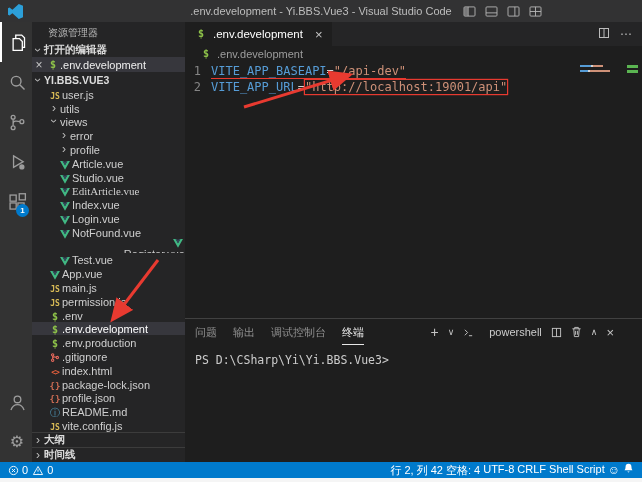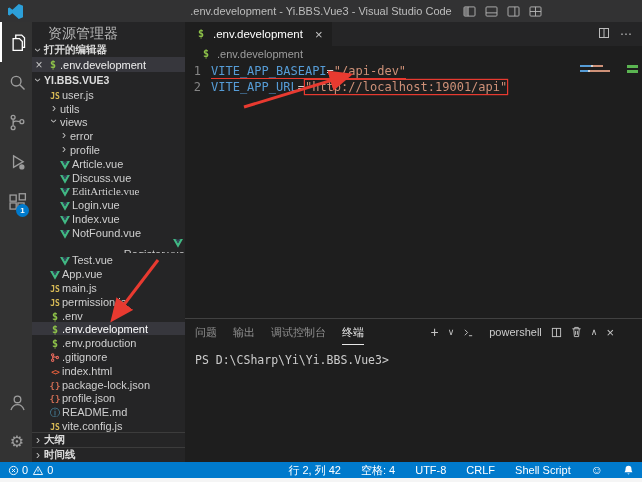--- a/index.html
+++ b/index.html
@@ -19,21 +19,21 @@
   
   .activitybar{width:32px;background:#333333;display:flex;flex-direction:column;align-items:stretch;flex:none}
   .ab-icon{height:40px;display:flex;align-items:center;justify-content:center;color:#9d9d9d;border-left:2px solid transparent;position:relative}
   .ab-icon.active{color:#fff;border-left:2px solid #fff}
   .ab-bottom{margin-top:auto}
   .badge{position:absolute;right:3px;bottom:5px;min-width:13px;height:13px;border-radius:7px;background:#007acc;color:#fff;font-size:8px;line-height:13px;text-align:center;font-weight:bold}
   .gear-glyph{font-size:16px;line-height:1}
 
   
   .sidebar{width:153px;background:#252526;display:flex;flex-direction:column;flex:none;overflow:hidden}
-  .sb-title{height:20px;line-height:22px;padding-left:16px;font-size:14px;color:#b8b8b8;flex:none}
+  .sb-title{height:20px;line-height:22px;padding-left:16px;font-size:10px;color:#b8b8b8;flex:none}
   .sb-section{height:15px;display:flex;align-items:center;font-size:10.5px;font-weight:bold;color:#dcdcdc;flex:none;white-space:nowrap}
   .sb-section.bordered{border-top:1px solid #3c3c3c;height:15px}
   .oe-item{height:15px;display:flex;align-items:center;background:#37373d;font-size:11px;color:#eee;flex:none;white-space:nowrap}
   .close-x{width:14px;text-align:center;color:#c5c5c5;font-size:12px;flex:none}
   .file-tree{flex:1;overflow:hidden}
   .tree-row{display:flex;align-items:flex-end;height:13.8px;font-size:11px;color:#cfcfcf;white-space:nowrap}
   .tree-row.selected{background:#37373d;color:#fff}
   .sb-bottom{flex:none}
 
   .chev{display:inline-block;width:12px;text-align:center;color:#bbb;font-size:12px;font-weight:normal;flex:none}
@@ -74,21 +74,21 @@
   .panel-tab.active{color:#e7e7e7;border-bottom:1px solid #e7e7e7}
   .panel-actions{margin-left:auto;display:flex;align-items:center;gap:9px;color:#c5c5c5;padding-right:18px}
   .pa-ico{font-size:11px;line-height:1;display:flex;align-items:center}
   .pa-chev{font-size:9px}
   .ps-entry{display:flex;align-items:center;gap:15px;font-size:11px;color:#ccc}
   .terminal{flex:1;padding:8px 0 0 10px;font-family:"DejaVu Sans Mono",monospace;font-size:11.5px;color:#ccc}
 
   
   .statusbar{height:16px;background:#007acc;display:flex;align-items:center;color:#fff;font-size:11px;padding:0 8px;flex:none}
   .sbl{display:flex;align-items:center;gap:4px}
-  .sbr{margin-left:auto;display:flex;align-items:center;gap:20px;white-space:nowrap}
+  .sbr{margin-left:auto;display:flex;align-items:flex-start;gap:3px;white-space:nowrap}
   .sb-item{display:flex;align-items:center;gap:3px}
   .bottom-strip{height:4px;background:#f5f5f5}
 
   
   .annotations{position:absolute;left:0;top:0;pointer-events:none;z-index:50}
 </style>
 </head>
 <body>
 
 <div class="titlebar">
@@ -217,42 +217,42 @@
               <path fill="#41b883" d="M0 0h2.8L5.5 4.7 8.2 0H11L5.5 9.8z"></path>
               <path fill="#35495e" d="M2.8 0h1.7l1 1.8L6.5 0h1.7L5.5 4.7z"></path>
             </svg></span>
           <span class="flabel">Article.vue</span>
         </div>
         <div class="tree-row" style="padding-left: 26px;">
           <span class="fi"><svg width="10" height="9" viewBox="0 0 11 10">
               <path fill="#41b883" d="M0 0h2.8L5.5 4.7 8.2 0H11L5.5 9.8z"></path>
               <path fill="#35495e" d="M2.8 0h1.7l1 1.8L6.5 0h1.7L5.5 4.7z"></path>
             </svg></span>
-          <span class="flabel">Discuss.vue</span>
+          <span class="flabel">Studio.vue</span>
         </div>
         <div class="tree-row" style="padding-left: 26px; font-family: Liberation Serif, serif;">
           <span class="fi"><svg width="10" height="9" viewBox="0 0 11 10">
               <path fill="#41b883" d="M0 0h2.8L5.5 4.7 8.2 0H11L5.5 9.8z"></path>
               <path fill="#35495e" d="M2.8 0h1.7l1 1.8L6.5 0h1.7L5.5 4.7z"></path>
             </svg></span>
           <span class="flabel">EditArticle.vue</span>
         </div>
         <div class="tree-row" style="padding-left: 26px;">
           <span class="fi"><svg width="10" height="9" viewBox="0 0 11 10">
               <path fill="#41b883" d="M0 0h2.8L5.5 4.7 8.2 0H11L5.5 9.8z"></path>
               <path fill="#35495e" d="M2.8 0h1.7l1 1.8L6.5 0h1.7L5.5 4.7z"></path>
             </svg></span>
+          <span class="flabel">Index.vue</span>
+        </div>
+        <div class="tree-row" style="padding-left: 26px;">
+          <span class="fi"><svg width="10" height="9" viewBox="0 0 11 10">
+              <path fill="#41b883" d="M0 0h2.8L5.5 4.7 8.2 0H11L5.5 9.8z"></path>
+              <path fill="#35495e" d="M2.8 0h1.7l1 1.8L6.5 0h1.7L5.5 4.7z"></path>
+            </svg></span>
           <span class="flabel">Login.vue</span>
-        </div>
-        <div class="tree-row" style="padding-left: 26px;">
-          <span class="fi"><svg width="10" height="9" viewBox="0 0 11 10">
-              <path fill="#41b883" d="M0 0h2.8L5.5 4.7 8.2 0H11L5.5 9.8z"></path>
-              <path fill="#35495e" d="M2.8 0h1.7l1 1.8L6.5 0h1.7L5.5 4.7z"></path>
-            </svg></span>
-          <span class="flabel">Index.vue</span>
         </div>
         <div class="tree-row" style="padding-left: 26px;">
           <span class="fi"><svg width="10" height="9" viewBox="0 0 11 10">
               <path fill="#41b883" d="M0 0h2.8L5.5 4.7 8.2 0H11L5.5 9.8z"></path>
               <path fill="#35495e" d="M2.8 0h1.7l1 1.8L6.5 0h1.7L5.5 4.7z"></path>
             </svg></span>
           <span class="flabel">NotFound.vue</span>
         </div>
         <div class="tree-row" style="padding-left: 26px; flex-direction: column;">
           <span class="fi"><svg width="10" height="9" viewBox="0 0 11 10">

